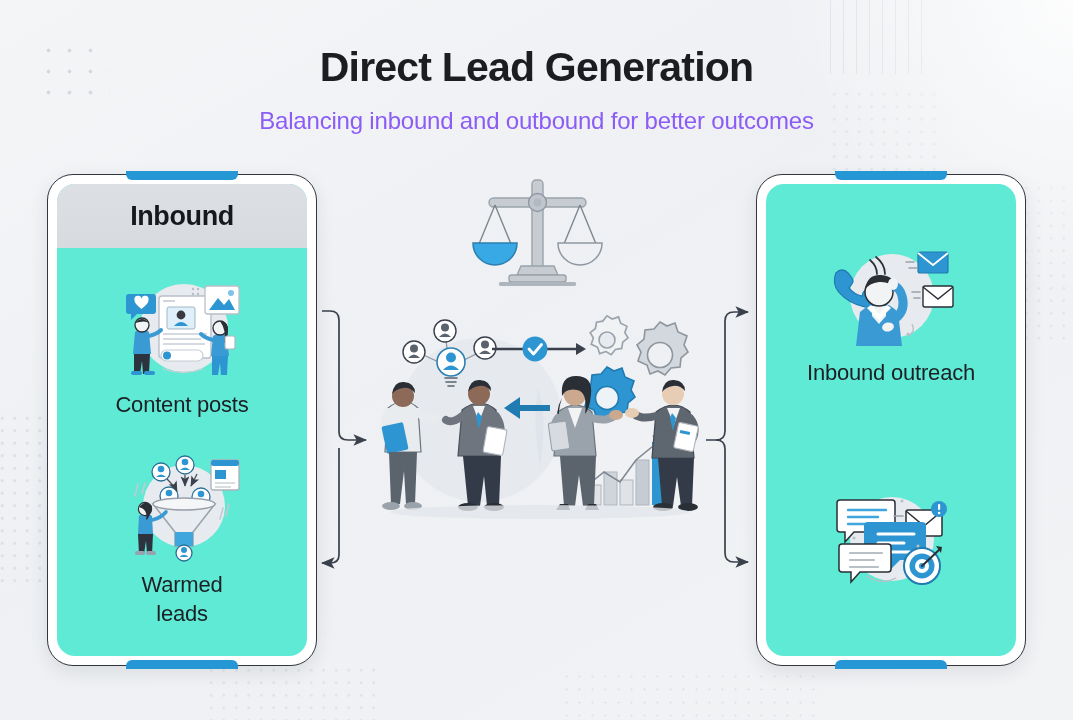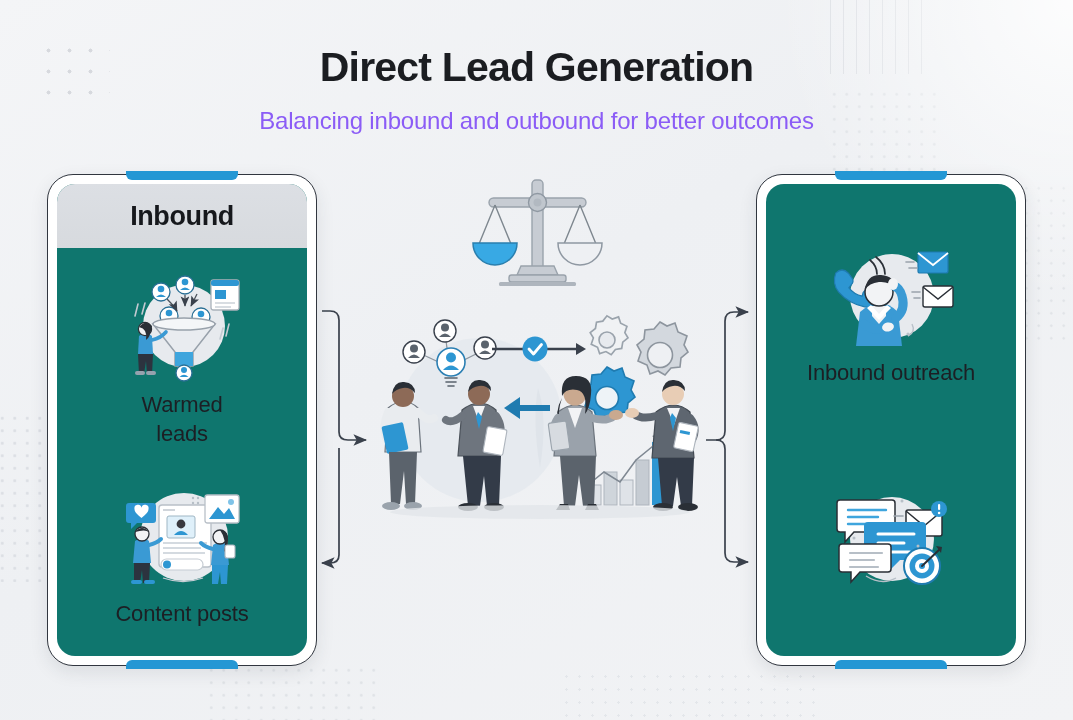--- a/index.html
+++ b/index.html
@@ -90,21 +90,21 @@
   .phone.right { left: 756px; }
 
   .phone-tab {
     position: absolute; top: -4px; left: 50%; transform: translateX(-50%);
     width: 112px; height: 9px; background: #2497d4; border-radius: 0 0 6px 6px;
   }
   .phone-tab.bottom { top: auto; bottom: -4px; border-radius: 6px 6px 0 0; }
 
   .phone-screen {
     width: 100%; height: 100%;
-    background: #0f766e; border-radius: 18px; overflow: hidden;
+    background: #5eead4; border-radius: 18px; overflow: hidden;
     display: flex; flex-direction: column;
   }
   .phone-header {
     height: 64px; flex: 0 0 64px;
     background: linear-gradient(180deg, #dcdfe4 0%, #d7dade 100%);
     display: flex; align-items: center; justify-content: center;
   }
   .phone-header-text {
     font-size: 27px; font-weight: 700; color: #16181c; letter-spacing: -0.4px;
   }
@@ -177,20 +177,75 @@
   <div class="phone-tab bottom"></div>
   <div class="phone-screen">
     <div class="phone-header">
       <span class="phone-header-text">Inbound</span>
     </div>
     <div class="phone-body">
 
       <div class="item">
         <div class="item-art">
           <svg viewBox="0 0 130 112" width="130" height="112">
+            <circle cx="67" cy="58" r="44" fill="#e7eaee"></circle>
+
+            <rect x="42" y="26" width="52" height="62" rx="3" fill="#fff" stroke="#b9c0c8" stroke-width="1.4"></rect>
+            <line x1="46" y1="31" x2="58" y2="31" stroke="#c4cbd2" stroke-width="1.6"></line>
+            <rect x="50" y="37" width="28" height="22" rx="2" fill="#dff0fa" stroke="#9fb6c4" stroke-width="1"></rect>
+            <circle cx="64" cy="45" r="4.4" fill="#39393f"></circle>
+            <path d="M57 56 q7 -8 14 0 z" fill="#2d96d2"></path>
+            <line x1="46" y1="64" x2="90" y2="64" stroke="#d4dae0" stroke-width="2"></line>
+            <line x1="46" y1="69" x2="84" y2="69" stroke="#d4dae0" stroke-width="2"></line>
+            <line x1="46" y1="74" x2="88" y2="74" stroke="#d4dae0" stroke-width="2"></line>
+
+            <path d="M12 24 h24 a3 3 0 0 1 3 3 v14 a3 3 0 0 1 -3 3 h-16 l-6 6 v-6 h-2 a3 3 0 0 1 -3 -3 v-14 a3 3 0 0 1 3 -3 z" fill="#2d96d2"></path>
+            <path d="M24.5 39 c-5 -4 -7 -6.5 -7 -9 a3.4 3.4 0 0 1 7 -1.3 a3.4 3.4 0 0 1 7 1.3 c0 2.5 -2 5 -7 9 z" fill="#fff"></path>
+
+            <rect x="88" y="16" width="34" height="28" rx="2.5" fill="#fff" stroke="#b9c0c8" stroke-width="1.3"></rect>
+            <path d="M92 40 l9 -12 l6 7 l5 -6 l6 11 z" fill="#2d96d2"></path>
+            <circle cx="114" cy="23" r="3" fill="#7fc3e8"></circle>
+
+            <g fill="#b6bec6">
+              <circle cx="76" cy="19" r="1.2"></circle>
+                <circle cx="81" cy="19" r="1.2"></circle>
+              <circle cx="76" cy="24" r="1.2"></circle>
+                <circle cx="81" cy="24" r="1.2"></circle>
+            </g>
+
+            <rect x="44" y="80" width="42" height="11" rx="5.5" fill="#fff" stroke="#c6ccd3" stroke-width="1.2"></rect>
+            <circle cx="50" cy="85.5" r="4" fill="#2d96d2"></circle>
+
+            <g>
+              <path d="M18 62 q8 -6 14 0 l2 22 h-18 z" fill="#3a9ad4"></path>
+              <circle cx="25" cy="55" r="7" fill="#f2f3f5" stroke="#2a2f36" stroke-width="1.3"></circle>
+              <path d="M18 53 q7 -8 14 0 q-4 -3 -14 0 z" fill="#2a2f36"></path>
+              <path d="M32 66 q8 -2 12 -6" stroke="#3a9ad4" stroke-width="4" fill="none" stroke-linecap="round"></path>
+              <path d="M17 84 h16 l-1 20 h-6 l-1 -13 l-2 13 h-6 z" fill="#2c333f"></path>
+              <rect x="14" y="101" width="11" height="4" rx="2" fill="#2d96d2"></rect>
+              <rect x="27" y="101" width="11" height="4" rx="2" fill="#2d96d2"></rect>
+            </g>
+
+            <g>
+              <path d="M96 66 q8 -6 14 0 l2 20 h-18 z" fill="#3a9ad4"></path>
+              <circle cx="103" cy="58" r="7" fill="#f2f3f5" stroke="#2a2f36" stroke-width="1.3"></circle>
+              <path d="M103 51 q9 1 8 10 q0 8 -4 12 q3 -12 -4 -22 z" fill="#2a2f36"></path>
+              <path d="M96 70 q-8 -2 -12 -6" stroke="#3a9ad4" stroke-width="4" fill="none" stroke-linecap="round"></path>
+              <rect x="108" y="66" width="10" height="13" rx="2" fill="#fff" stroke="#aeb6bf" stroke-width="1.1"></rect>
+              <path d="M95 86 h16 l-1 19 h-6 l-1 -12 l-2 12 h-6 z" fill="#2d96d2"></path>
+            </g>
+            <path d="M46 99 q20 7 40 0" stroke="#c8ced5" stroke-width="1.3" fill="none"></path>
+          </svg>
+        </div>
+        <div class="item-label">Content posts</div>
+      </div>
+
+      <div class="item">
+        <div class="item-art">
+          <svg viewBox="0 0 130 112" width="130" height="112">
             <circle cx="67" cy="56" r="41" fill="#e7eaee"></circle>
 
             <rect x="94" y="10" width="28" height="30" rx="2.5" fill="#fff" stroke="#aab2bb" stroke-width="1.3"></rect>
             <rect x="94" y="10" width="28" height="6" rx="2.5" fill="#2d96d2"></rect>
             <rect x="98" y="20" width="11" height="9" fill="#2d96d2"></rect>
             <line x1="98" y1="33" x2="118" y2="33" stroke="#cfd5db" stroke-width="1.6"></line>
             <line x1="98" y1="37" x2="114" y2="37" stroke="#cfd5db" stroke-width="1.6"></line>
 
             <g stroke="#2a6f95" stroke-width="1.3" fill="#fff">
               <circle cx="44" cy="22" r="9"></circle>
@@ -234,75 +289,20 @@
                 <path d="M25 44 l3 -11"></path>
               <path d="M112 54 l-3 12"></path>
                 <path d="M106 58 l-3 11"></path>
             </g>
           </svg>
         </div>
         <div class="item-label">
           <span>Warmed</span><br>
           <span>leads</span>
         </div>
-      </div>
-
-      <div class="item">
-        <div class="item-art">
-          <svg viewBox="0 0 130 112" width="130" height="112">
-            <circle cx="67" cy="58" r="44" fill="#e7eaee"></circle>
-
-            <rect x="42" y="26" width="52" height="62" rx="3" fill="#fff" stroke="#b9c0c8" stroke-width="1.4"></rect>
-            <line x1="46" y1="31" x2="58" y2="31" stroke="#c4cbd2" stroke-width="1.6"></line>
-            <rect x="50" y="37" width="28" height="22" rx="2" fill="#dff0fa" stroke="#9fb6c4" stroke-width="1"></rect>
-            <circle cx="64" cy="45" r="4.4" fill="#39393f"></circle>
-            <path d="M57 56 q7 -8 14 0 z" fill="#2d96d2"></path>
-            <line x1="46" y1="64" x2="90" y2="64" stroke="#d4dae0" stroke-width="2"></line>
-            <line x1="46" y1="69" x2="84" y2="69" stroke="#d4dae0" stroke-width="2"></line>
-            <line x1="46" y1="74" x2="88" y2="74" stroke="#d4dae0" stroke-width="2"></line>
-
-            <path d="M12 24 h24 a3 3 0 0 1 3 3 v14 a3 3 0 0 1 -3 3 h-16 l-6 6 v-6 h-2 a3 3 0 0 1 -3 -3 v-14 a3 3 0 0 1 3 -3 z" fill="#2d96d2"></path>
-            <path d="M24.5 39 c-5 -4 -7 -6.5 -7 -9 a3.4 3.4 0 0 1 7 -1.3 a3.4 3.4 0 0 1 7 1.3 c0 2.5 -2 5 -7 9 z" fill="#fff"></path>
-
-            <rect x="88" y="16" width="34" height="28" rx="2.5" fill="#fff" stroke="#b9c0c8" stroke-width="1.3"></rect>
-            <path d="M92 40 l9 -12 l6 7 l5 -6 l6 11 z" fill="#2d96d2"></path>
-            <circle cx="114" cy="23" r="3" fill="#7fc3e8"></circle>
-
-            <g fill="#b6bec6">
-              <circle cx="76" cy="19" r="1.2"></circle>
-                <circle cx="81" cy="19" r="1.2"></circle>
-              <circle cx="76" cy="24" r="1.2"></circle>
-                <circle cx="81" cy="24" r="1.2"></circle>
-            </g>
-
-            <rect x="44" y="80" width="42" height="11" rx="5.5" fill="#fff" stroke="#c6ccd3" stroke-width="1.2"></rect>
-            <circle cx="50" cy="85.5" r="4" fill="#2d96d2"></circle>
-
-            <g>
-              <path d="M18 62 q8 -6 14 0 l2 22 h-18 z" fill="#3a9ad4"></path>
-              <circle cx="25" cy="55" r="7" fill="#f2f3f5" stroke="#2a2f36" stroke-width="1.3"></circle>
-              <path d="M18 53 q7 -8 14 0 q-4 -3 -14 0 z" fill="#2a2f36"></path>
-              <path d="M32 66 q8 -2 12 -6" stroke="#3a9ad4" stroke-width="4" fill="none" stroke-linecap="round"></path>
-              <path d="M17 84 h16 l-1 20 h-6 l-1 -13 l-2 13 h-6 z" fill="#2c333f"></path>
-              <rect x="14" y="101" width="11" height="4" rx="2" fill="#2d96d2"></rect>
-              <rect x="27" y="101" width="11" height="4" rx="2" fill="#2d96d2"></rect>
-            </g>
-
-            <g>
-              <path d="M96 66 q8 -6 14 0 l2 20 h-18 z" fill="#3a9ad4"></path>
-              <circle cx="103" cy="58" r="7" fill="#f2f3f5" stroke="#2a2f36" stroke-width="1.3"></circle>
-              <path d="M103 51 q9 1 8 10 q0 8 -4 12 q3 -12 -4 -22 z" fill="#2a2f36"></path>
-              <path d="M96 70 q-8 -2 -12 -6" stroke="#3a9ad4" stroke-width="4" fill="none" stroke-linecap="round"></path>
-              <rect x="108" y="66" width="10" height="13" rx="2" fill="#fff" stroke="#aeb6bf" stroke-width="1.1"></rect>
-              <path d="M95 86 h16 l-1 19 h-6 l-1 -12 l-2 12 h-6 z" fill="#2d96d2"></path>
-            </g>
-            <path d="M46 99 q20 7 40 0" stroke="#c8ced5" stroke-width="1.3" fill="none"></path>
-          </svg>
-        </div>
-        <div class="item-label">Content posts</div>
       </div>
 
     </div>
   </div>
 </div>
 
 <div class="phone right">
   <div class="phone-tab"></div>
   <div class="phone-tab bottom"></div>
   <div class="phone-screen">

